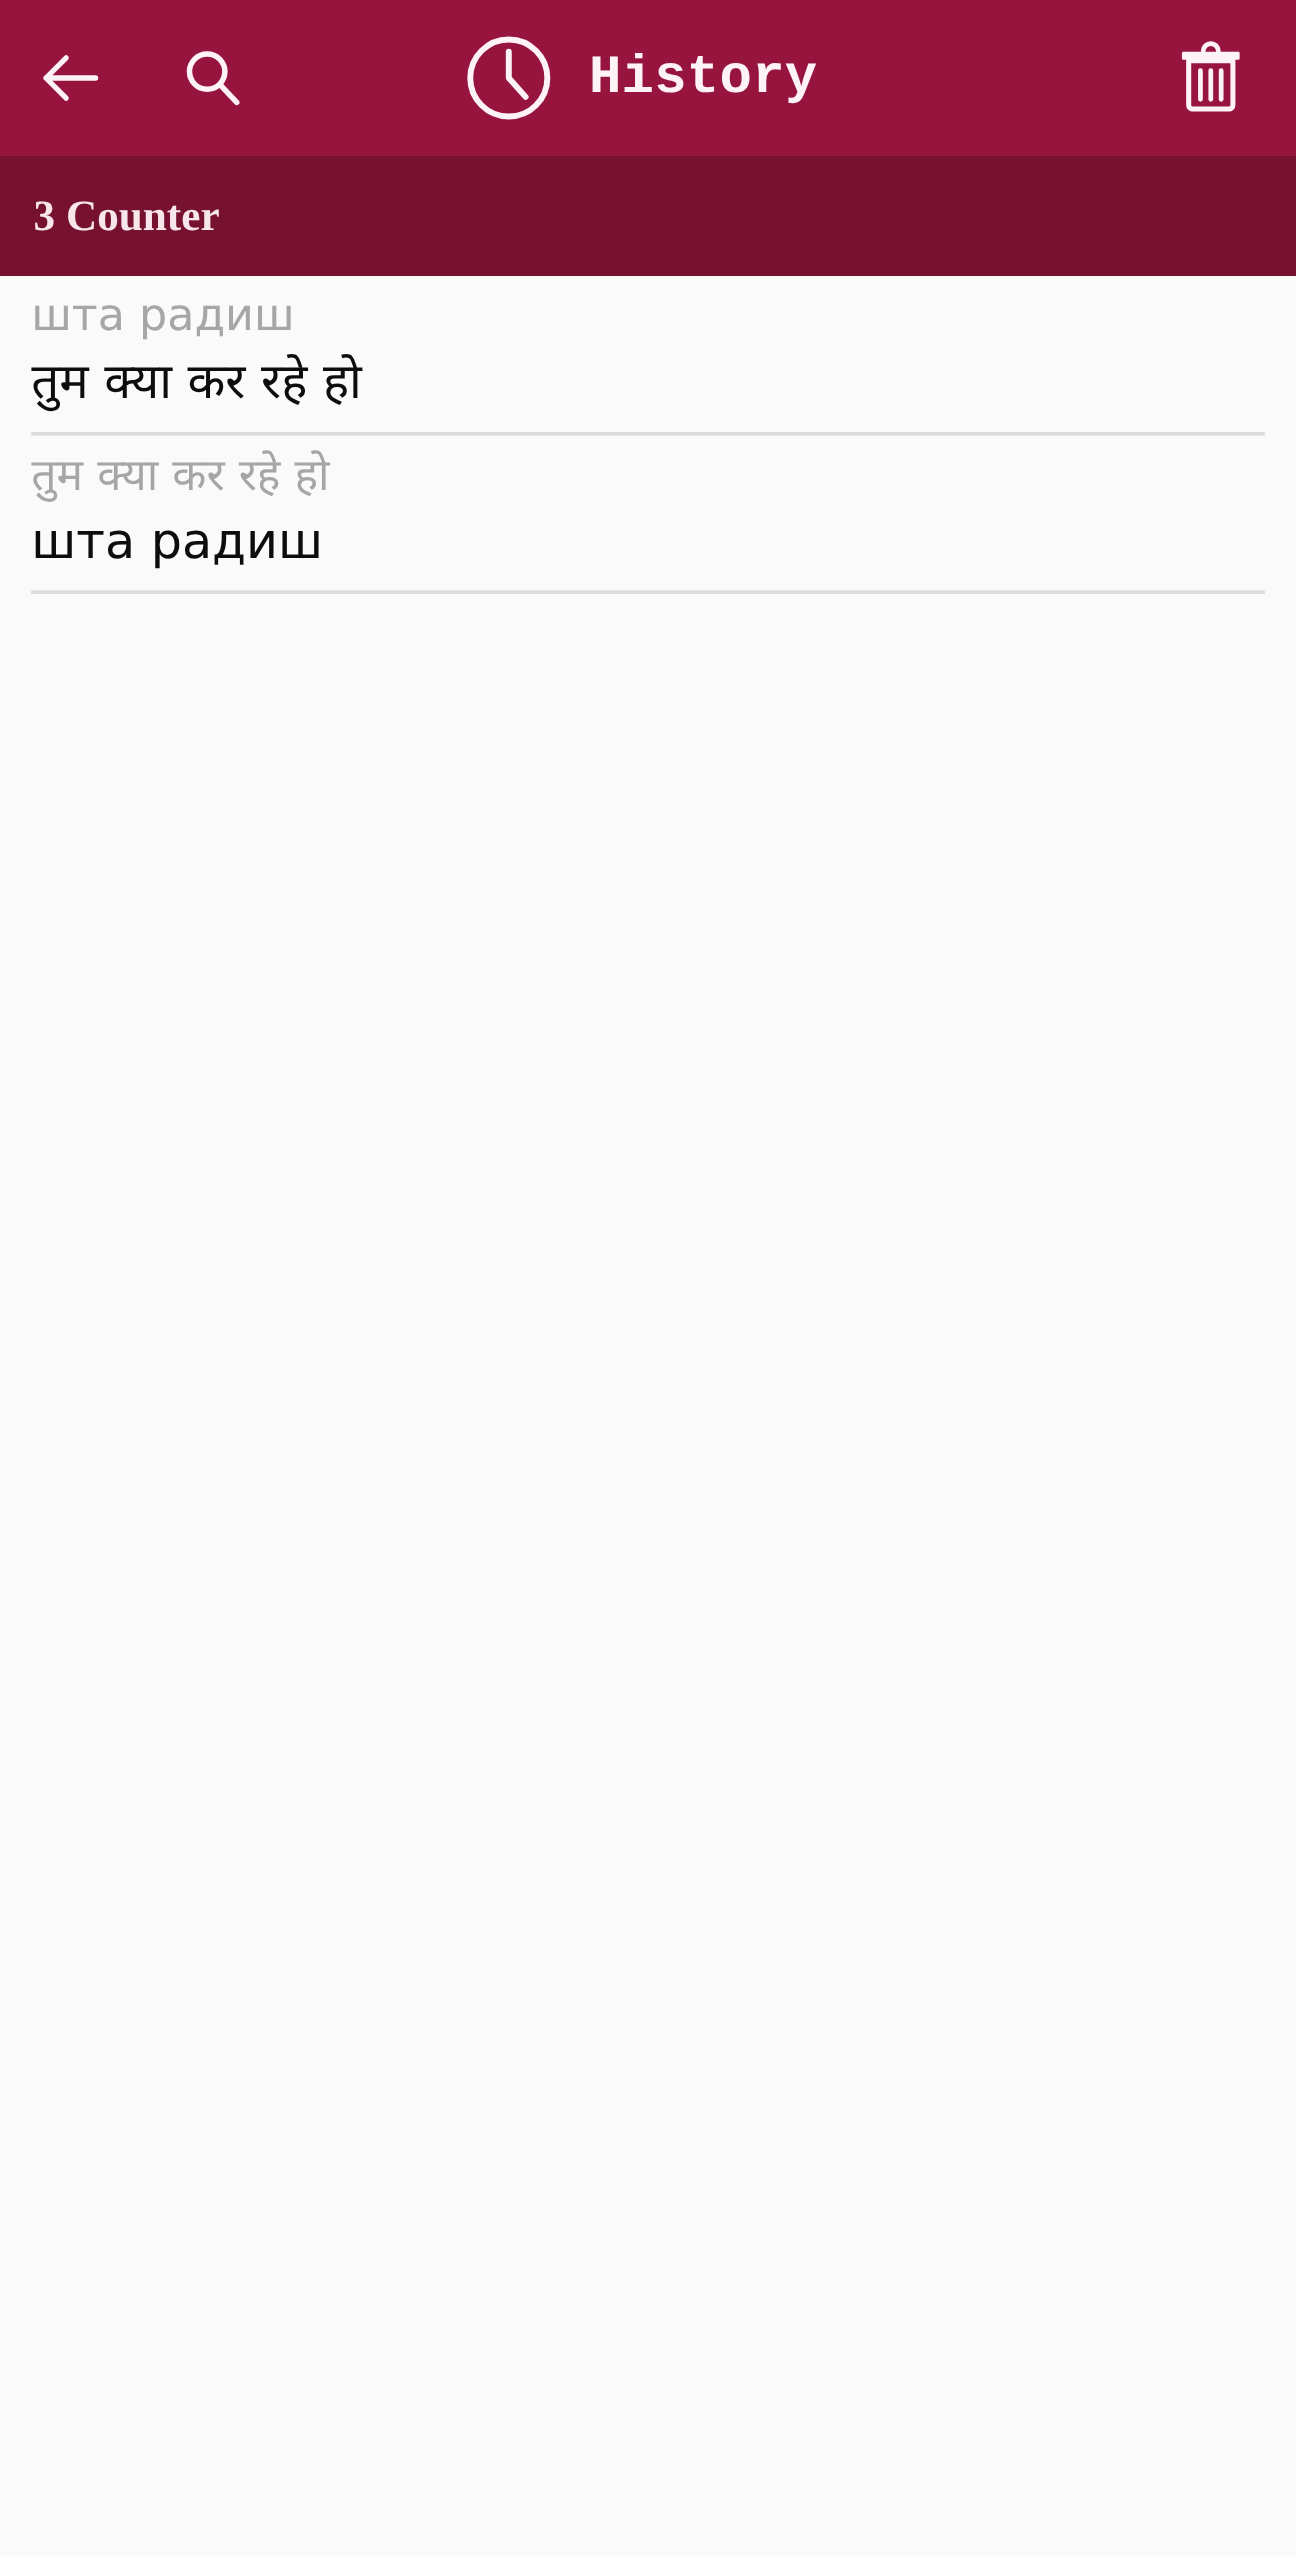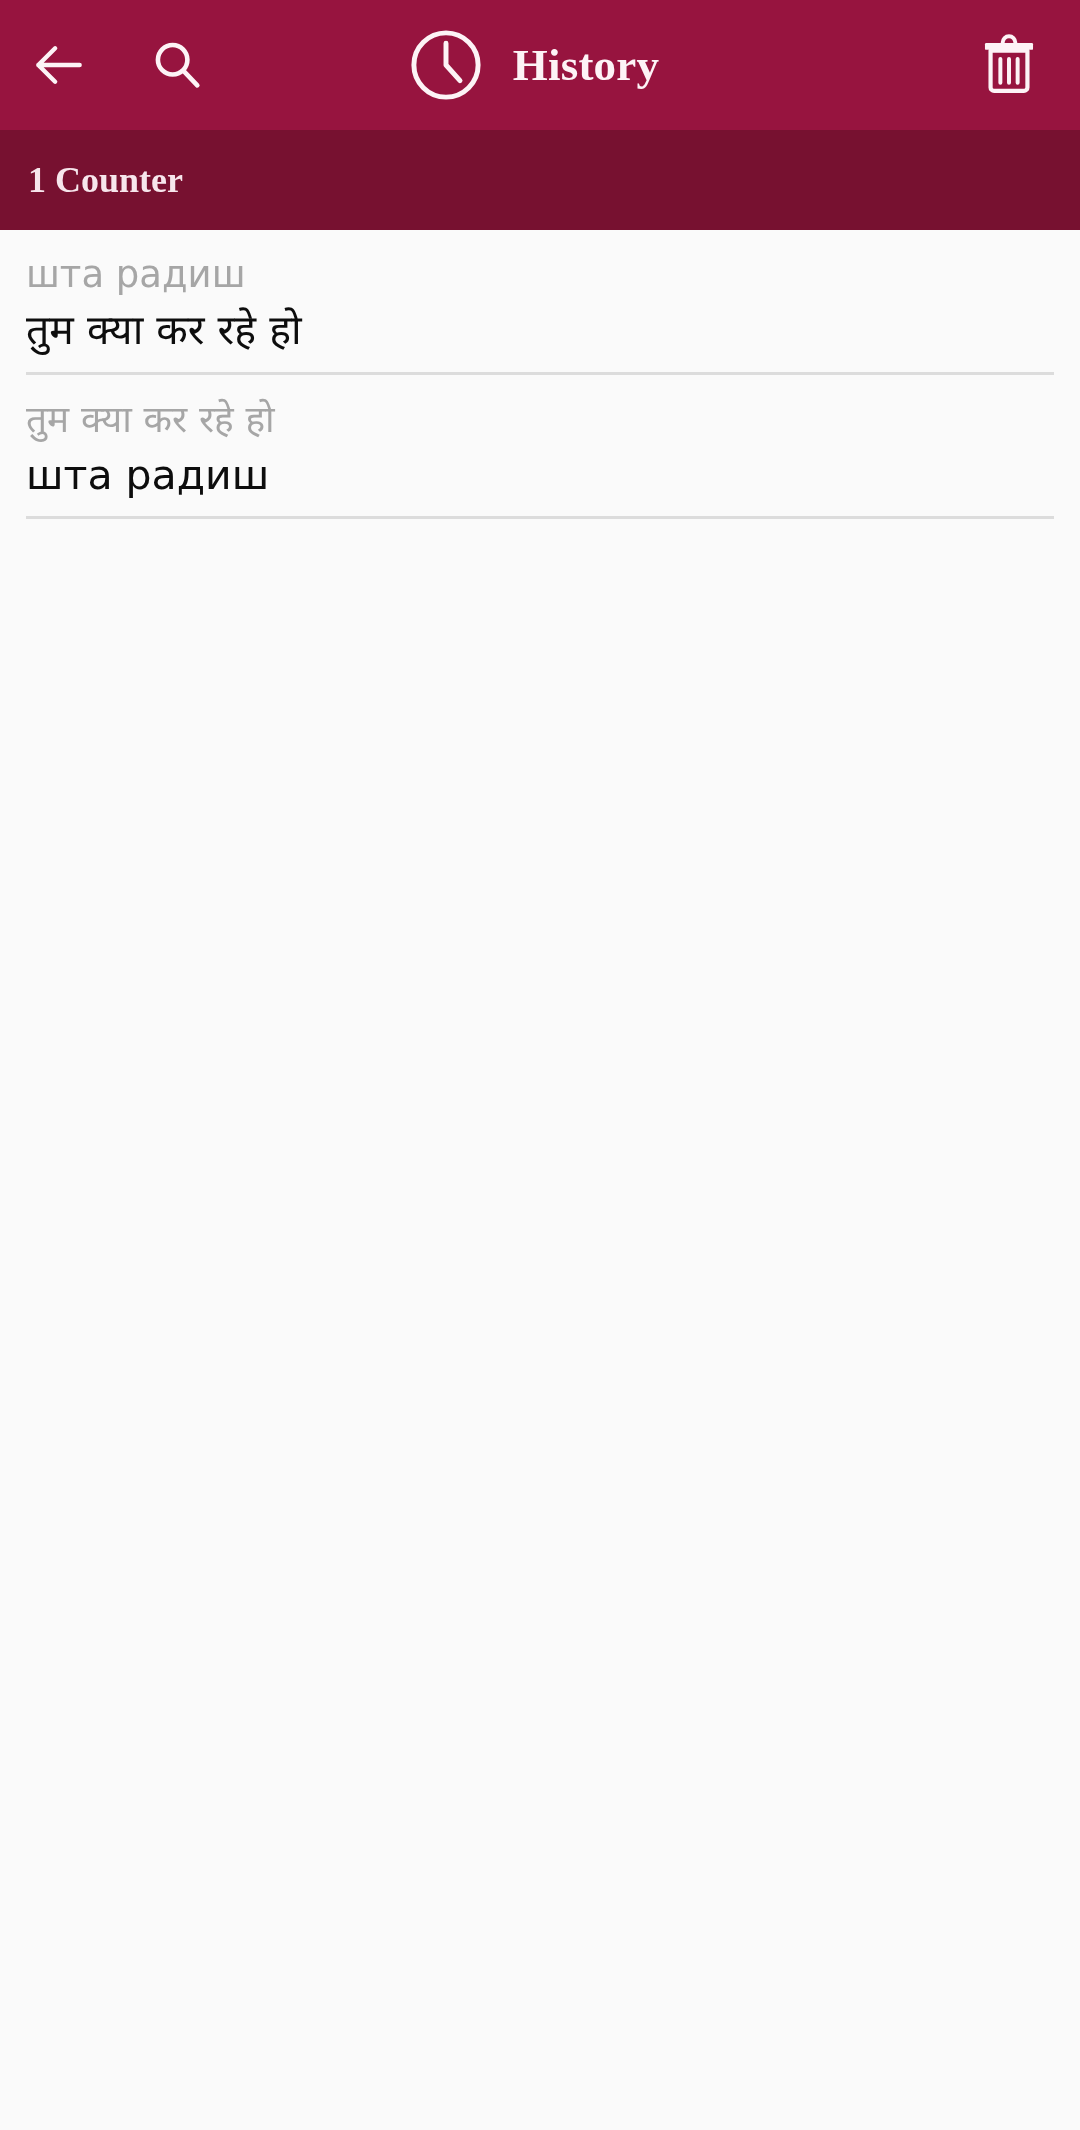--- a/index.html
+++ b/index.html
@@ -49,21 +49,21 @@
     gap: 26px;
     transform: translateX(-8px);
   }
   .clock-icon { width: 82px; height: 82px; flex: 0 0 auto; }
   .appbar-title {
     color: #fdf3f6;
     font-size: 45px;
     font-weight: bold;
     letter-spacing: 0.2px;
     white-space: nowrap;
-    font-family: Liberation Serif, serif;
+    font-family: Liberation Mono, monospace;
   }
 
   .trash-btn {
     position: absolute;
     right: 40px;
     top: 50%;
     transform: translateY(-50%);
     width: 62px;
     height: 68px;
     display: flex;
@@ -123,21 +123,21 @@
     display: flex;
     align-items: center;
     justify-content: center;
   }
 
   
   .history-list {
     background: #fafafa;
   }
   .history-row {
-    padding: 22px 26px 0 26px;
+    padding: 10px 26px 0 26px;
     box-sizing: border-box;
     border-radius: 31px;
   }
   .row-source {
     color: #a6a6a6;
     font-size: 37px;
     line-height: 1.25;
     font-family: "DejaVu Sans", "Liberation Sans", sans-serif;
     white-space: nowrap;
     overflow: hidden;
@@ -192,21 +192,21 @@
       <path d="M9.3 3.4 a2.7 2.7 0 0 1 5.4 0" fill="none" stroke="#fdf3f6" stroke-width="1.7" stroke-linecap="round"></path>
       <rect x="1.7" y="3.6" width="20.6" height="2.9" rx="0.5" fill="#fdf3f6"></rect>
       <path d="M4.1 6.8 H19.9 V22.6 a1.5 1.5 0 0 1 -1.5 1.5 H5.6 a1.5 1.5 0 0 1 -1.5 -1.5 Z" fill="none" stroke="#fdf3f6" stroke-width="1.8" stroke-linejoin="round"></path>
       <path d="M8.3 10.4 V20.6 M12 10.4 V20.6 M15.7 10.4 V20.6" fill="none" stroke="#fdf3f6" stroke-width="1.7" stroke-linecap="round"></path>
     </svg>
   </div>
 </div>
 
 <div class="sortbar">
 
-  <div class="counter-label">1 Counter</div>
+  <div class="counter-label">3 Counter</div>
 
 </div>
 
 <div class="history-list">
 
   <div class="history-row">
     <div class="row-source">шта радиш</div>
     <div class="row-target">तुम क्या कर रहे हो</div>
     <div class="row-divider"></div>
   </div>

